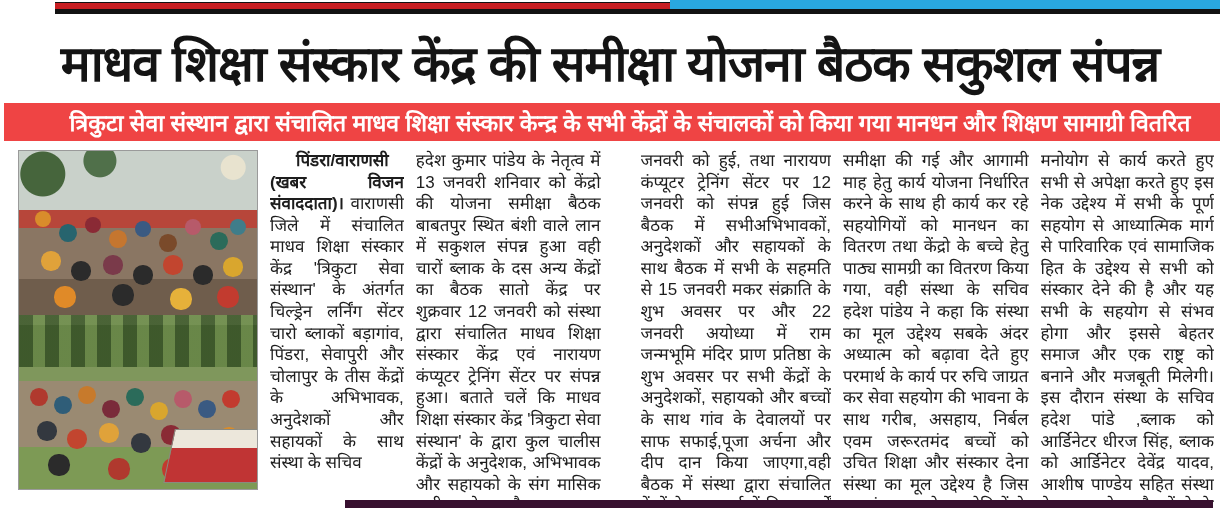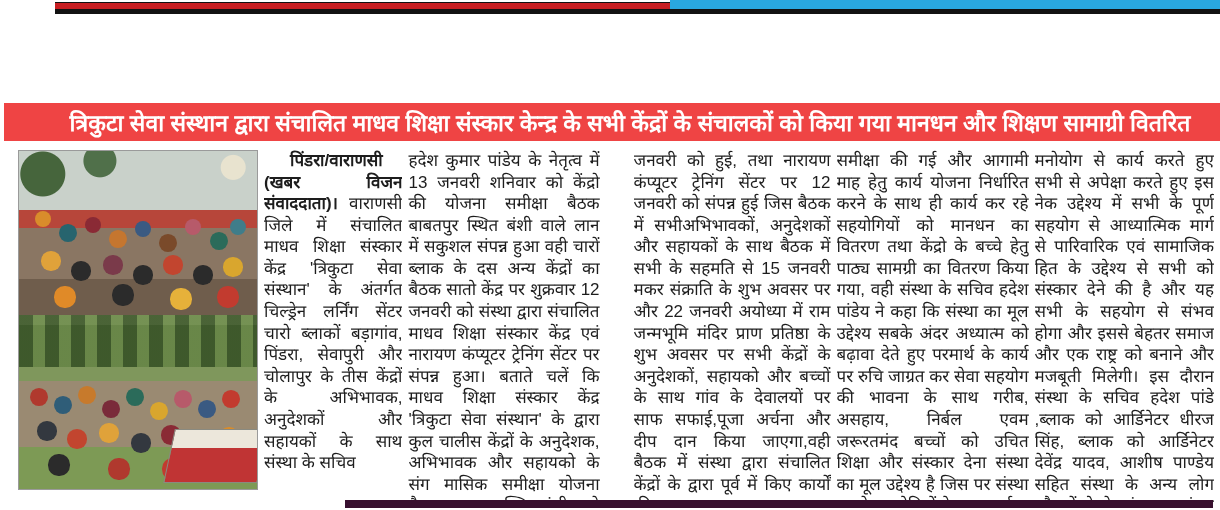--- a/index.html
+++ b/index.html
@@ -17,21 +17,21 @@
     display:flex;align-items:center;justify-content:center;
     font-size:50px;font-weight:bold;color:#141414;letter-spacing:-1px;white-space:nowrap;
   }
   
   .subheadline{
     position:absolute;left:4px;top:103px;width:1212px;height:38px;background:#ef4444;
     display:flex;align-items:center;justify-content:center;
     color:#ffffff;font-size:23px;font-weight:bold;white-space:nowrap;padding-left:20px;
   }
   
-  .body{position:absolute;left:18px;top:150px;width:1196px;height:352px;display:flex;gap:6px;}
+  .body{position:absolute;left:18px;top:150px;width:1196px;height:352px;display:flex;gap:12px;}
   .col{font-size:17px;line-height:1.27;color:#1d1d1d;text-align:justify;overflow:hidden;height:352px;}
   .col p{margin:0;}
   .c1{width:142px;}
   .c1 p{text-indent:26px;}
   .c2{width:196px;}
   .c3{width:202px;margin-left:28px;}
   .c4{width:197px;}
   .c5{width:184px;}
   .dateline{font-weight:bold;}
   
@@ -83,20 +83,21 @@
 </style>
 </head>
 <body>
 
 <div class="page">
 
   <div class="mast-red"></div>
   <div class="mast-blue"></div>
   <div class="mast-black"></div>
 
+  <div class="headline">माधव शिक्षा संस्कार केंद्र की समीक्षा योजना बैठक सकुशल संपन्न</div>
 
   <div class="subheadline">त्रिकुटा सेवा संस्थान द्वारा संचालित माधव शिक्षा संस्कार केन्द्र के सभी केंद्रों के संचालकों को किया गया मानधन और शिक्षण सामाग्री वितरित</div>
 
   <div class="body">
 
     <div class="photo">
       <div class="photo-top">
         <div class="dots"></div>
       </div>
       <div class="photo-bottom">

